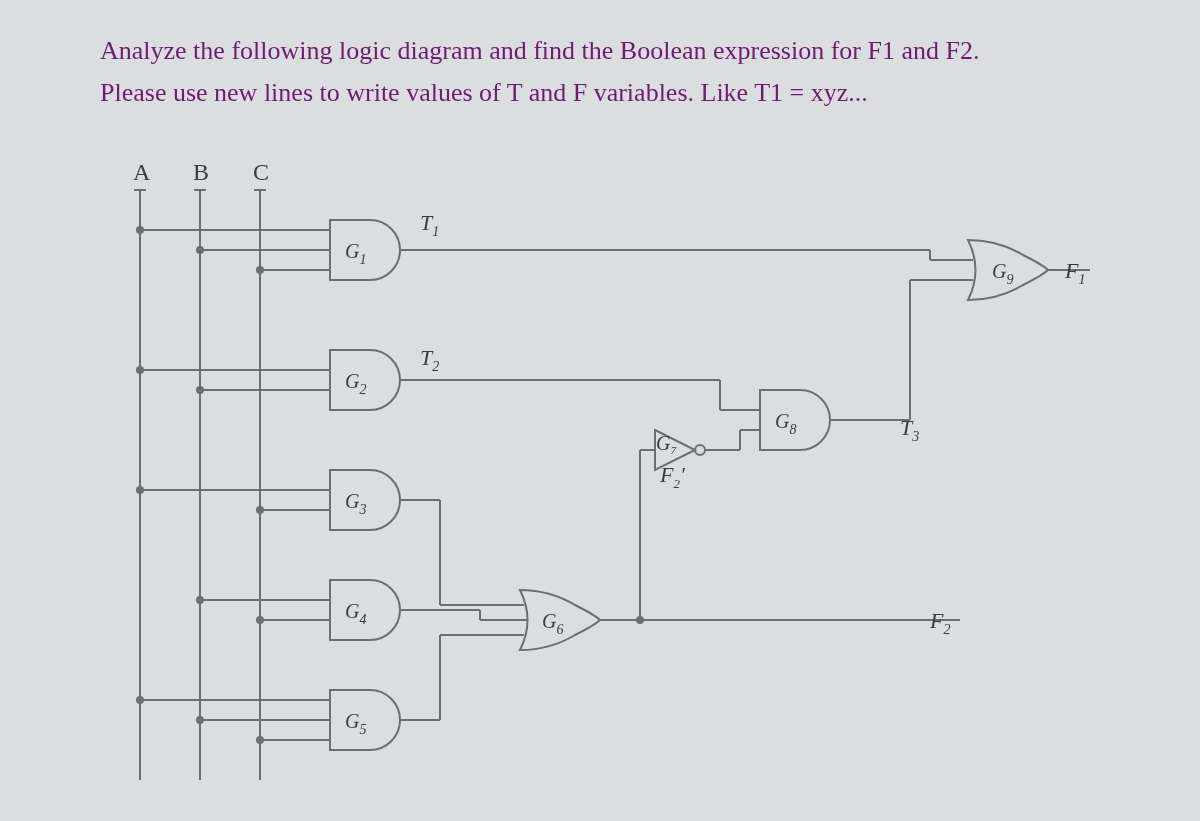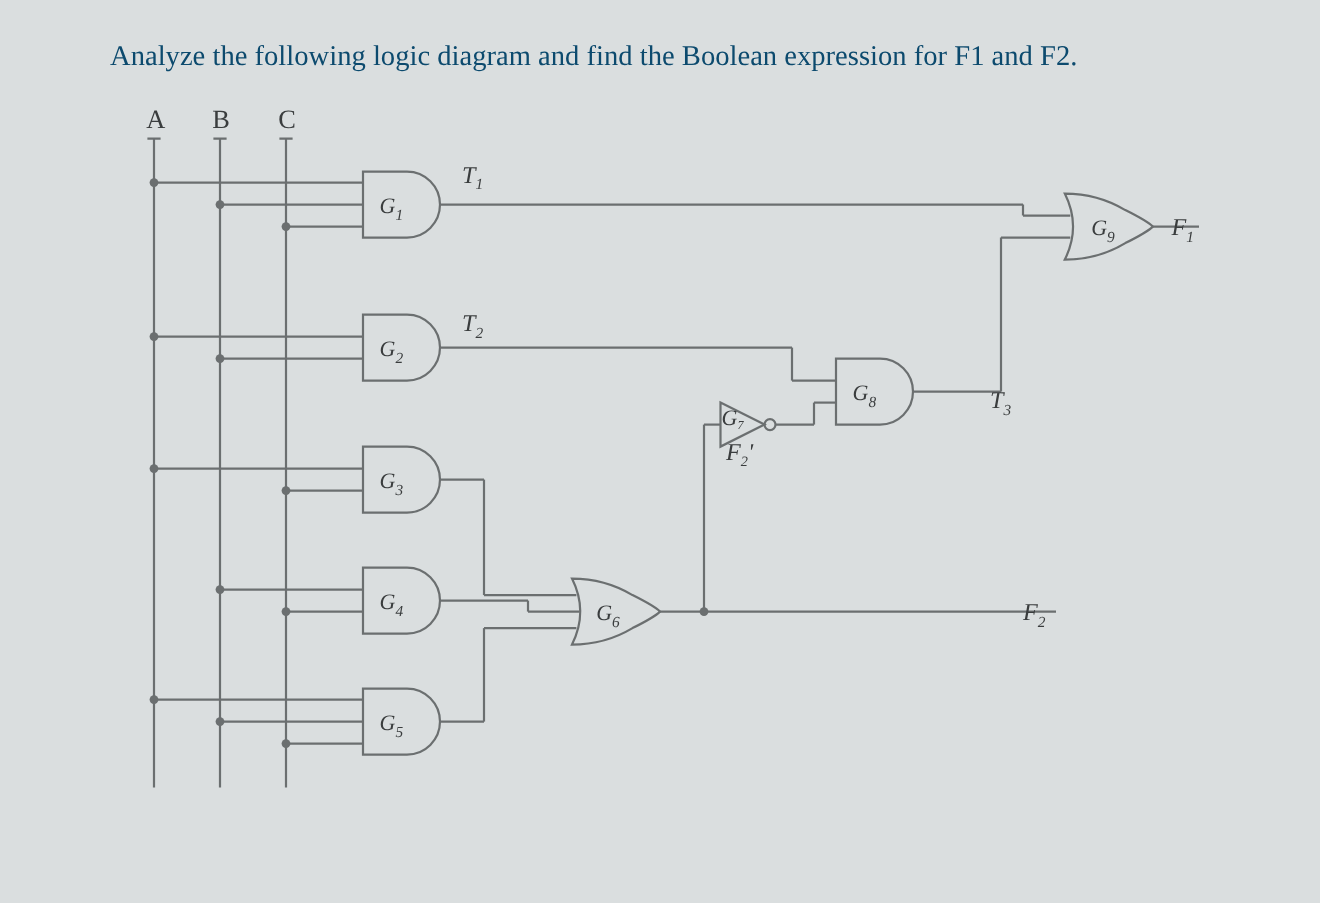--- a/index.html
+++ b/index.html
@@ -10,22 +10,22 @@
     width: 1200px;
     height: 821px;
     overflow: hidden;
   }
   .page {
     padding: 30px 100px 20px 100px;
   }
   .question {
     font-size: 26px;
     line-height: 1.6;
-    color: #0c4a6e;
-    margin-bottom: 14px;
+    color: #701a75;
+    margin-bottom: 37px;
   }
   .diagram-container {
     position: relative;
     width: 1000px;
     height: 640px;
   }
   .diagram-container svg {
     width: 100%;
     height: 100%;
   }
@@ -51,20 +51,21 @@
     stroke: #6b6f70;
     stroke-width: 2;
   }
 </style>
 </head>
 <body>
 
 <div class="page">
   <div class="question">
     <span>Analyze the following logic diagram and find the Boolean expression for F1 and F2.</span><br>
+    <span>Please use new lines to write values of T and F variables. Like T1 = xyz...</span>
   </div>
 
   <div class="diagram-container">
     <svg viewBox="0 0 1000 640">
 
       <line class="wire" x1="40" y1="40" x2="40" y2="630"></line>
       <line class="wire" x1="100" y1="40" x2="100" y2="630"></line>
       <line class="wire" x1="160" y1="40" x2="160" y2="630"></line>
 
       <line class="wire" x1="34" y1="40" x2="46" y2="40"></line>

